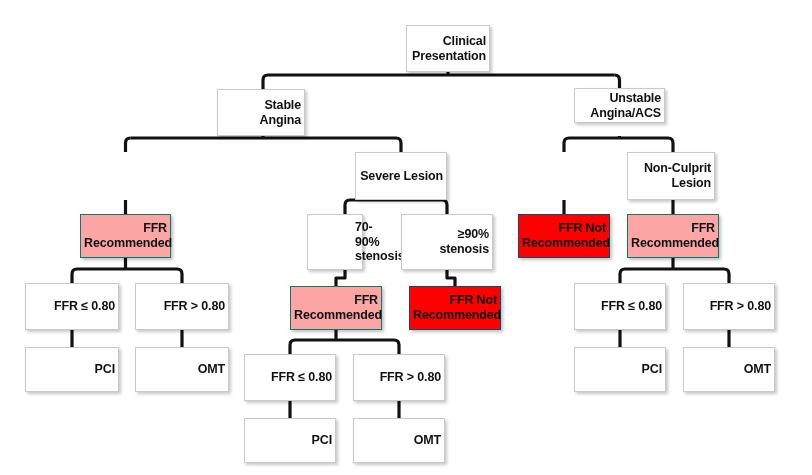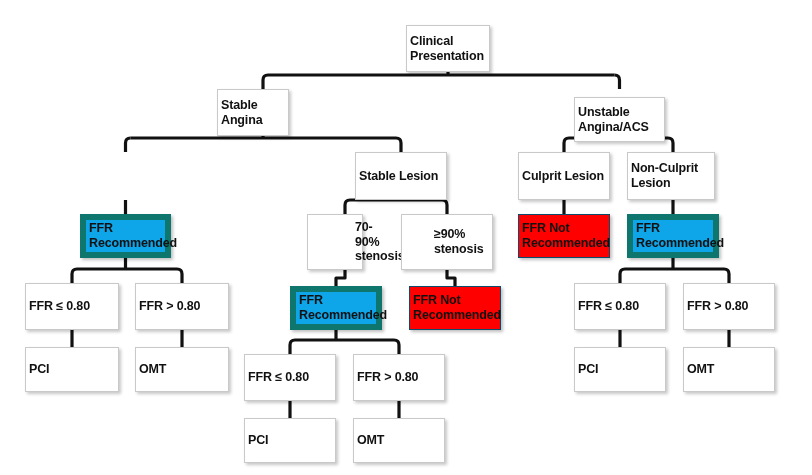--- a/index.html
+++ b/index.html
@@ -24,37 +24,37 @@
     width: 812px;
     height: 475px;
     pointer-events: none;
   }
   .node {
     position: absolute;
     box-sizing: border-box;
     display: flex;
     align-items: center;
     justify-content: center;
-    text-align: left;
+    text-align: right;
     font-weight: bold;
     font-size: 12.5px;
     line-height: 1.18;
     color: #111111;
     letter-spacing: -0.15px;
     padding: 2px 3px;
     z-index: 3;
   }
   .node.plain {
     background: #ffffff;
     border: 1px solid #c9c9c9;
     box-shadow: 2px 2px 3px rgba(0,0,0,0.22);
   }
   .node.green {
-    background: #0ea5e9;
-    border: 6px solid #0f766e;
+    background: #fca5a5;
+    border: 1px solid #0f766e;
     box-shadow: 2px 2px 3px rgba(0,0,0,0.25);
   }
   .node.red {
     background: #FF0000;
     border: 1px solid #0c4a6e;
     box-shadow: 2px 2px 3px rgba(0,0,0,0.25);
   }
   .node span {
     display: block;
     width: 100%;
@@ -101,31 +101,28 @@
       <path d="M 290 354 L 290 345 Q 290 340 295 340" fill="none" stroke="#111111" stroke-width="3.2" stroke-linecap="butt" stroke-linejoin="round"></path>
       <path d="M 399 354 L 399 345 Q 399 340 394 340" fill="none" stroke="#111111" stroke-width="3.2" stroke-linecap="butt" stroke-linejoin="round"></path>
       <path d="M 620 330 L 620 347" fill="none" stroke="#111111" stroke-width="3.2" stroke-linecap="butt" stroke-linejoin="round"></path>
       <path d="M 729 330 L 729 347" fill="none" stroke="#111111" stroke-width="3.2" stroke-linecap="butt" stroke-linejoin="round"></path>
       <path d="M 290 401 L 290 418" fill="none" stroke="#111111" stroke-width="3.2" stroke-linecap="butt" stroke-linejoin="round"></path>
       <path d="M 399 401 L 399 418" fill="none" stroke="#111111" stroke-width="3.2" stroke-linecap="butt" stroke-linejoin="round"></path>
     </svg>
 <div class="node plain" style="left: 406px; top: 25px; width: 84px; height: 47px;">
       <span>Clinical Presentation</span>
     </div>
-    <div class="node plain" style="left: 217px; top: 89px; width: 72px; height: 47px;">
+    <div class="node plain" style="left: 217px; top: 89px; width: 88px; height: 47px;">
       <span>Stable Angina</span>
     </div>
-    <div class="node plain" style="left: 574px; top: 97px; width: 91px; height: 45px;">
+    <div class="node plain" style="left: 574px; top: 88px; width: 91px; height: 35px;">
       <span>Unstable Angina/ACS</span>
     </div>
     <div class="node plain" style="left: 355px; top: 152px; width: 92px; height: 48px;">
-      <span>Stable Lesion</span>
-    </div>
-    <div class="node plain" style="left: 518px; top: 152px; width: 92px; height: 48px;">
-      <span>Culprit Lesion</span>
+      <span>Severe Lesion</span>
     </div>
     <div class="node plain" style="left: 627px; top: 152px; width: 88px; height: 48px;">
       <span>Non-Culprit Lesion</span>
     </div>
     <div class="node green" style="left: 80px; top: 214px; width: 91px; height: 44px;">
       <span>FFR Recommended</span>
     </div>
     <div class="node plain" style="left: 307px; top: 214px; width: 56px; height: 56px; padding-left: 47px;">
       <span>70-90% stenosis</span>
     </div>

